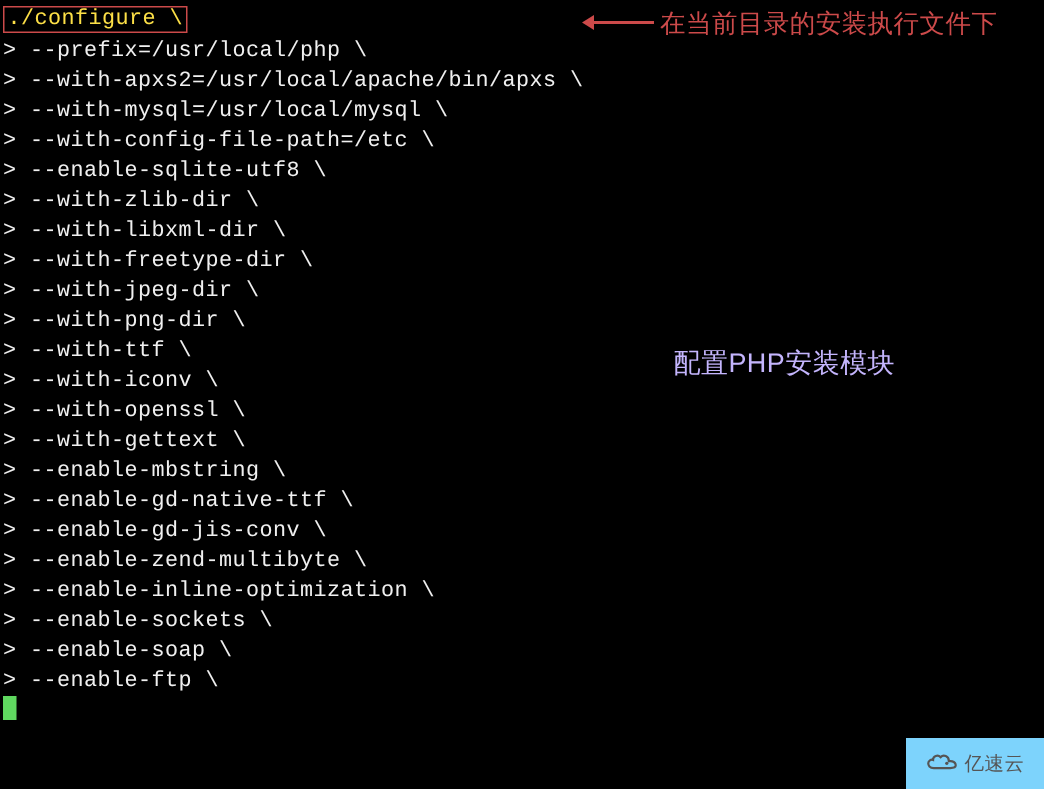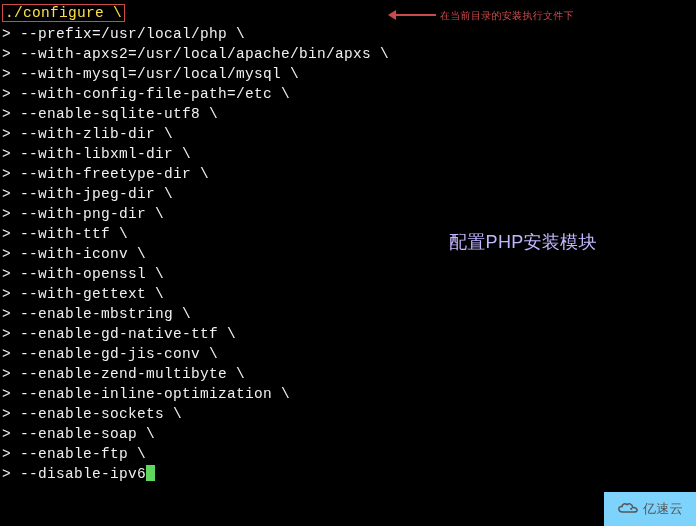--- a/index.html
+++ b/index.html
@@ -55,21 +55,21 @@
       border-right: 8px solid #cc4a4a;
       border-top: 5px solid transparent;
       border-bottom: 5px solid transparent;
     }
     .annotation-1 {
       position: absolute;
       top: 2px;
       left: 438px;
       color: #cc4a4a;
       font-family: "SimSun", "Microsoft YaHei", sans-serif;
-      font-size: 10px;
+      font-size: 17px;
     }
     .annotation-2 {
       position: absolute;
       top: 228px;
       left: 447px;
       color: #c4b5fd;
       font-family: Liberation Sans, sans-serif;
       font-size: 18px;
     }
     .cursor {
@@ -127,21 +127,21 @@
   <div class="line">&gt; --with-openssl \</div>
   <div class="line">&gt; --with-gettext \</div>
   <div class="line">&gt; --enable-mbstring \</div>
   <div class="line">&gt; --enable-gd-native-ttf \</div>
   <div class="line">&gt; --enable-gd-jis-conv \</div>
   <div class="line">&gt; --enable-zend-multibyte \</div>
   <div class="line">&gt; --enable-inline-optimization \</div>
   <div class="line">&gt; --enable-sockets \</div>
   <div class="line">&gt; --enable-soap \</div>
   <div class="line">&gt; --enable-ftp \</div>
-  <div class="line"><span>&gt; --disable-ipv6</span><span class="cursor"></span></div>
+  <div class="line"><span class="cursor"></span></div>
 
   <div class="arrow"></div>
   <div class="annotation-1">在当前目录的安装执行文件下</div>
   <div class="annotation-2">配置PHP安装模块</div>
 </div>
 
 <div class="watermark">
   <span class="wm-icon">
     <svg viewBox="0 0 24 14" fill="none" stroke="#555" stroke-width="1.6">
       <path d="M6 11 C3 11 2 9 2 7.5 C2 5.5 4 4.5 5.5 5 C5.5 2 9 1 11 3 C13 1 17 2 17 6 C20 5.5 22 7 22 9 C22 11 20 11 18 11 Z"></path>

